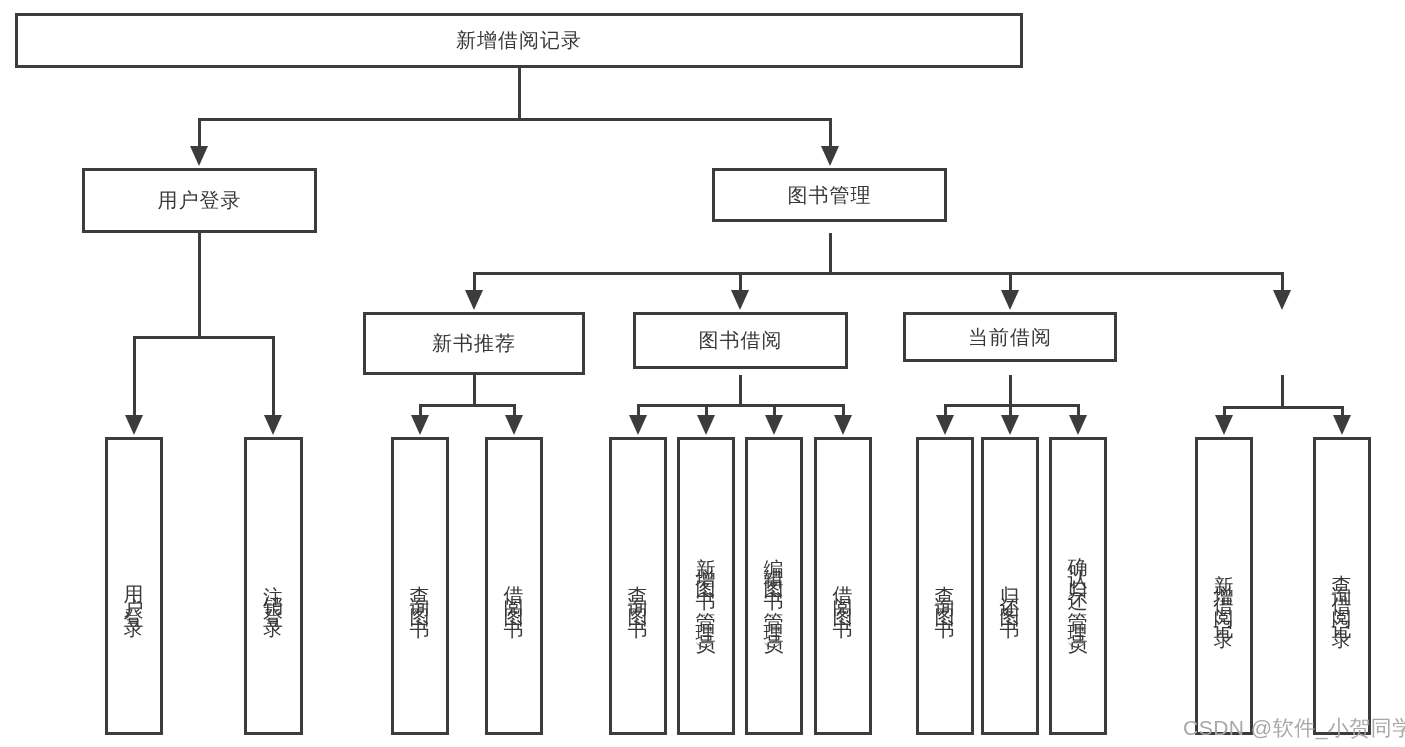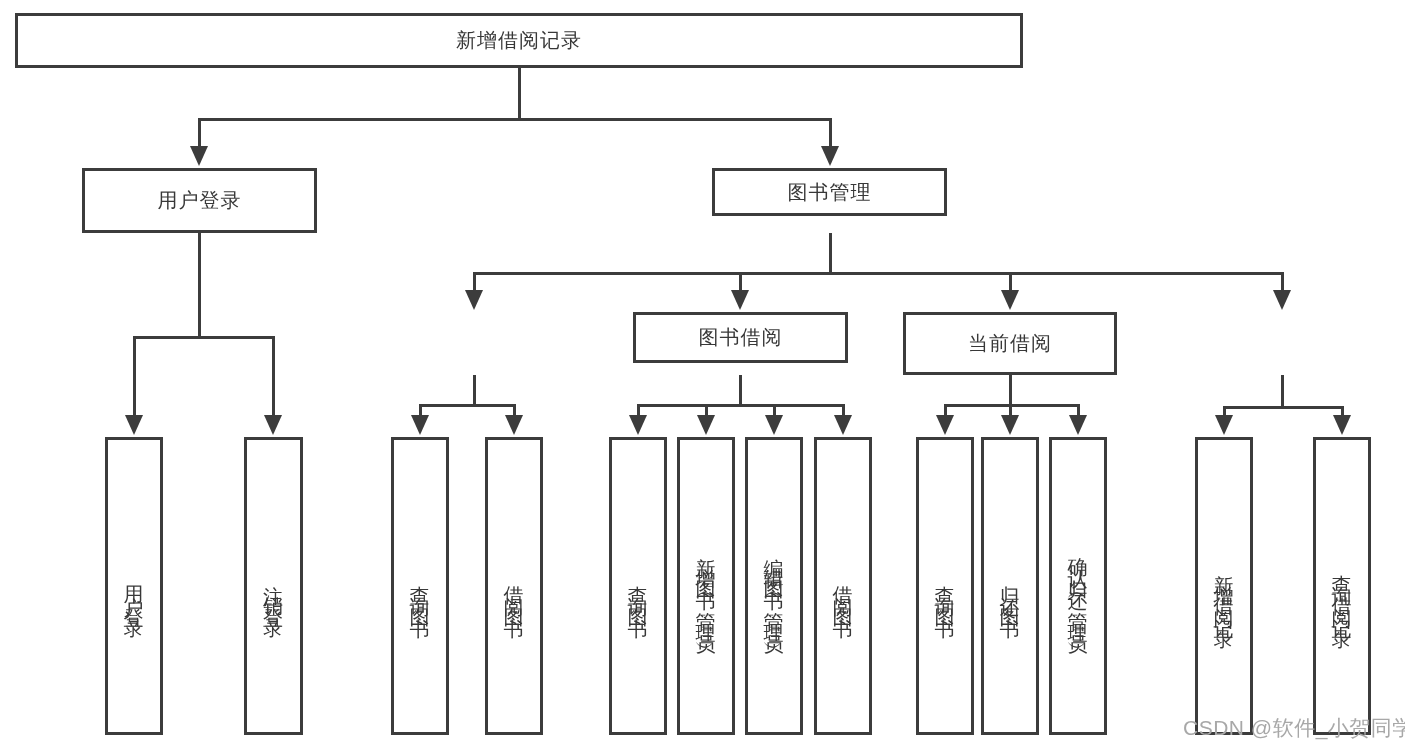--- a/index.html
+++ b/index.html
@@ -37,27 +37,30 @@
 <body style="--line: #3c3c3c; --text: #383838;">
 
 <div class="canvas">
   <div class="watermark">CSDN @软件_小贺同学</div>
 <div class="node" style="left: 15px; top: 13px; width: 1008px; height: 55px;">
       <span class="lbl">新增借阅记录</span>
     </div>
     <div class="node" style="left: 82px; top: 168px; width: 235px; height: 65px;">
       <span class="lbl">用户登录</span>
     </div>
-    <div class="node" style="left: 712px; top: 168px; width: 235px; height: 48px;">
+    <div class="node" style="left: 712px; top: 168px; width: 235px; height: 54px;">
       <span class="lbl">图书管理</span>
     </div>
-    <div class="node" style="left: 633px; top: 312px; width: 215px; height: 51px; justify-content: center;">
+    <div class="node" style="left: 363px; top: 312px; width: 222px; height: 63px;">
+      <span class="lbl">新书推荐</span>
+    </div>
+    <div class="node" style="left: 633px; top: 312px; width: 215px; height: 57px; justify-content: center;">
       <span class="lbl">图书借阅</span>
     </div>
-    <div class="node" style="left: 903px; top: 312px; width: 214px; height: 63px;">
+    <div class="node" style="left: 903px; top: 312px; width: 214px; height: 50px;">
       <span class="lbl">当前借阅</span>
     </div>
     <div class="node v" style="left: 105px; top: 437px; width: 58px; height: 298px;">
       <span class="lbl">用户登录</span>
     </div>
     <div class="node v" style="left: 244px; top: 437px; width: 59px; height: 298px;">
       <span class="lbl">注销登录</span>
     </div>
     <div class="node v" style="left: 391px; top: 437px; width: 58px; height: 298px;">
       <span class="lbl">查询图书</span>

